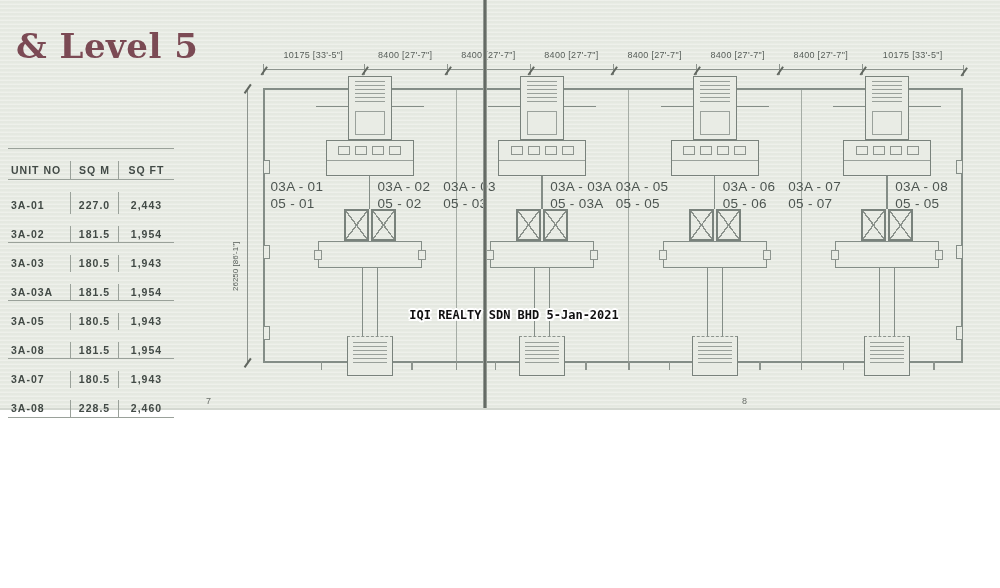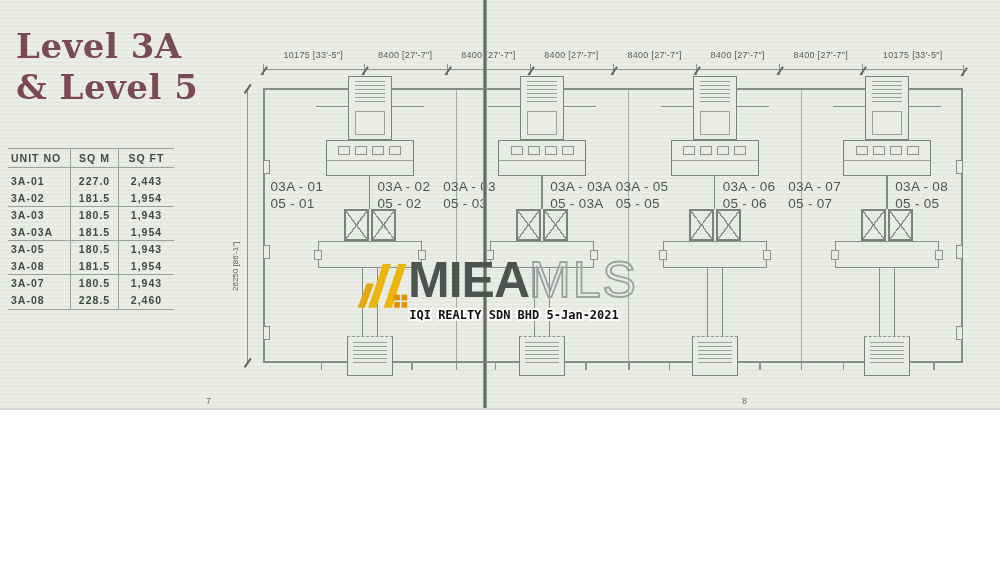--- a/index.html
+++ b/index.html
@@ -28,21 +28,21 @@
     color:#7b4a54; letter-spacing:0.5px;
   }
 
   
   .unit-table {
     position:absolute; left:8px; top:148px; width:166px; z-index:2;
     display:grid; grid-template-columns:62px 48px 56px;
     border-top:1px solid #9aa19a; border-bottom:1px solid #9aa19a;
     font-size:10.5px; letter-spacing:1px; color:#424a46; font-weight:600;
   }
-  .unit-table .cell { height:17px; line-height:17px; padding-left:3px; white-space:nowrap; }
+  .unit-table .cell { height:17px; line-height:17px; padding-left:3px; white-space:nowrap;margin-top:12px; }
   .unit-table .c2, .unit-table .c3 { text-align:center; padding-left:0; border-left:1px solid #9aa19a; }
   .unit-table .th { height:19px; line-height:19px; border-bottom:1px solid #9aa19a; font-weight:700; }
   .unit-table .first { height:22px; line-height:27px; }
   .unit-table .sep { border-bottom:1px solid #9aa19a; }
 
   
   .plan { position:absolute; left:247px; top:36px; width:716px; height:345px; z-index:1; }
 
   .dims { position:absolute; left:16px; top:0; width:700px; height:34px; display:flex; }
   .seg { position:relative; border-bottom:1px solid #8d948e; }
@@ -121,21 +121,20 @@
   .pageno { position:absolute; z-index:2; font-size:9px; color:#6a6f6a; }
   .pageno.p7 { left:206px; top:396px; }
   .pageno.p8 { left:742px; top:396px; }
 </style>
 </head>
 <body>
 
 <div class="paper">
 
   <div class="title">
-    <div>Level 3A</div>
     <div>&amp; Level 5</div>
   </div>
 
   <div class="unit-table">
     <div class="cell th">UNIT NO</div>
     <div class="cell th c2">SQ M</div>
     <div class="cell th c3">SQ FT</div>
 
     <div class="cell first">3A-01</div>
     <div class="cell first c2">227.0</div>
@@ -370,32 +369,20 @@
           <div>05 - 07</div>
         </div>
         <div class="ulabel right">
           <div>03A - 08</div>
           <div>05 - 05</div>
         </div>
       </div>
     </div>
   </div>
 
-  <div class="watermark">
-    <svg class="wm-logo" viewBox="0 0 64 60">
-      <polygon points="2,58 13,28 22,28 11,58" fill="#e3a80a"></polygon>
-      <polygon points="15,58 33,4 43,4 25,58" fill="#ecb50d"></polygon>
-      <polygon points="34,58 52,4 62,4 44,58" fill="#ecb50d"></polygon>
-      <rect x="47" y="42" width="7" height="7" fill="#e09000"></rect>
-      <rect x="56" y="42" width="7" height="7" fill="#e09000"></rect>
-      <rect x="47" y="51" width="7" height="7" fill="#e09000"></rect>
-      <rect x="56" y="51" width="7" height="7" fill="#e09000"></rect>
-    </svg>
-    <div class="wm-text"><span class="wm-bold">MIEA</span><span class="wm-light">MLS</span></div>
-  </div>
   <div class="wm-caption">IQI REALTY SDN BHD 5-Jan-2021</div>
 
   <div class="fold"></div>
 
   <div class="pageno p7">7</div>
   <div class="pageno p8">8</div>
 
 </div>
 
 </body></html>

